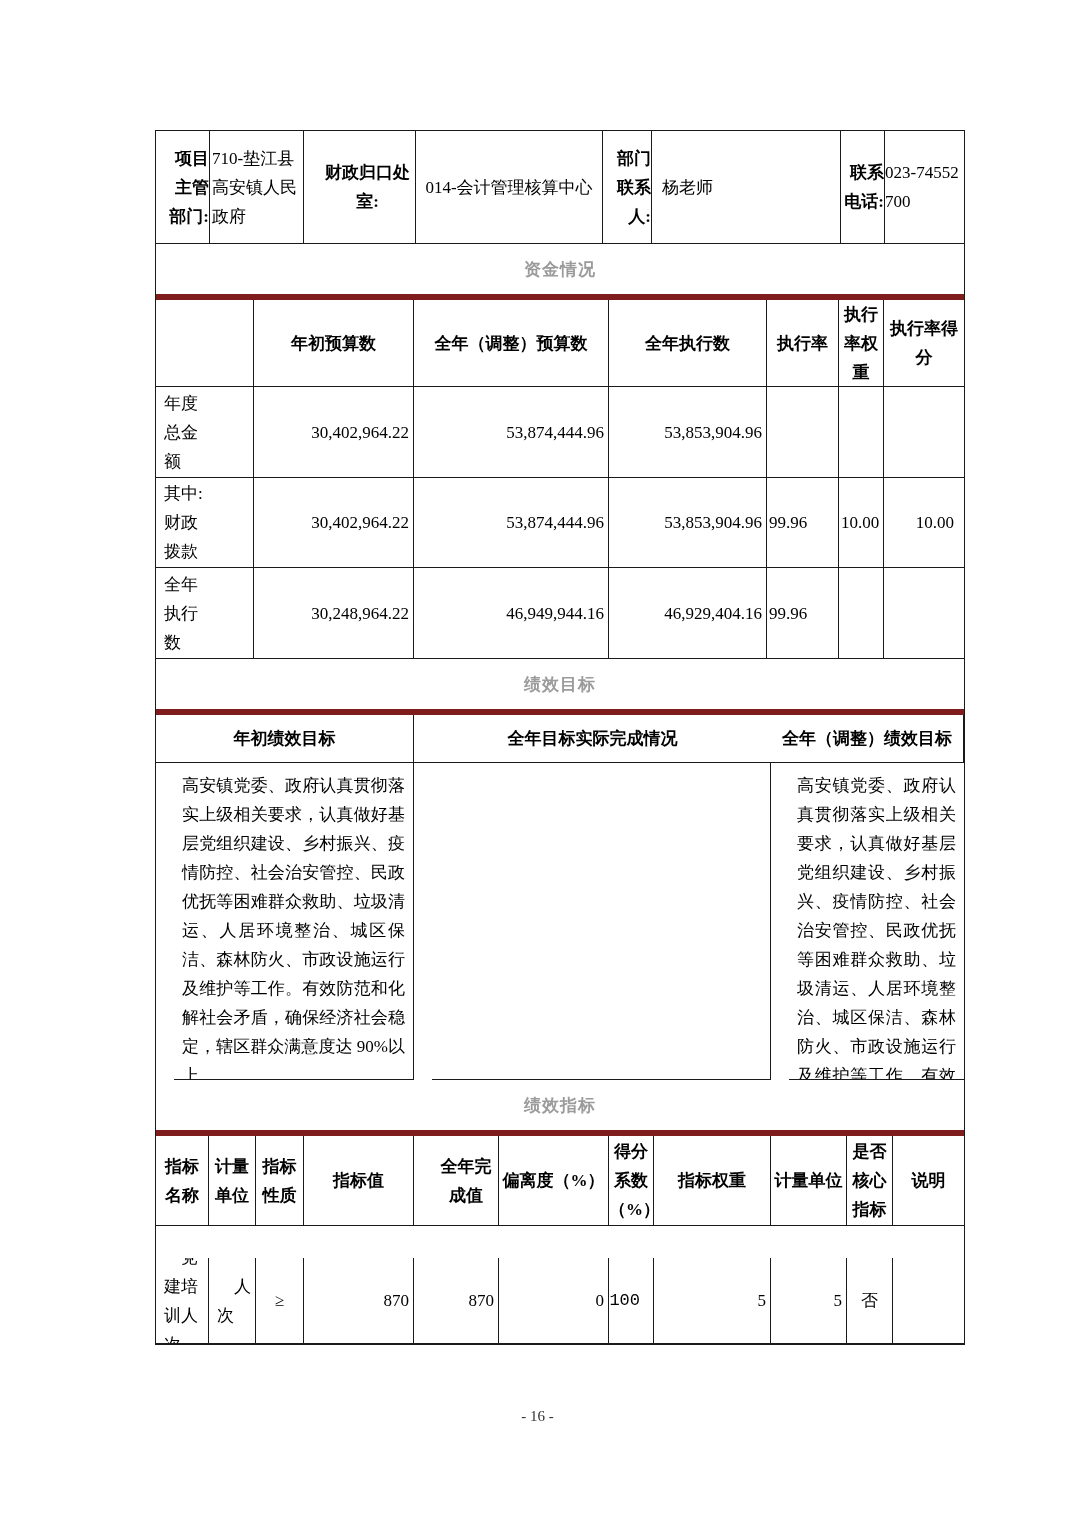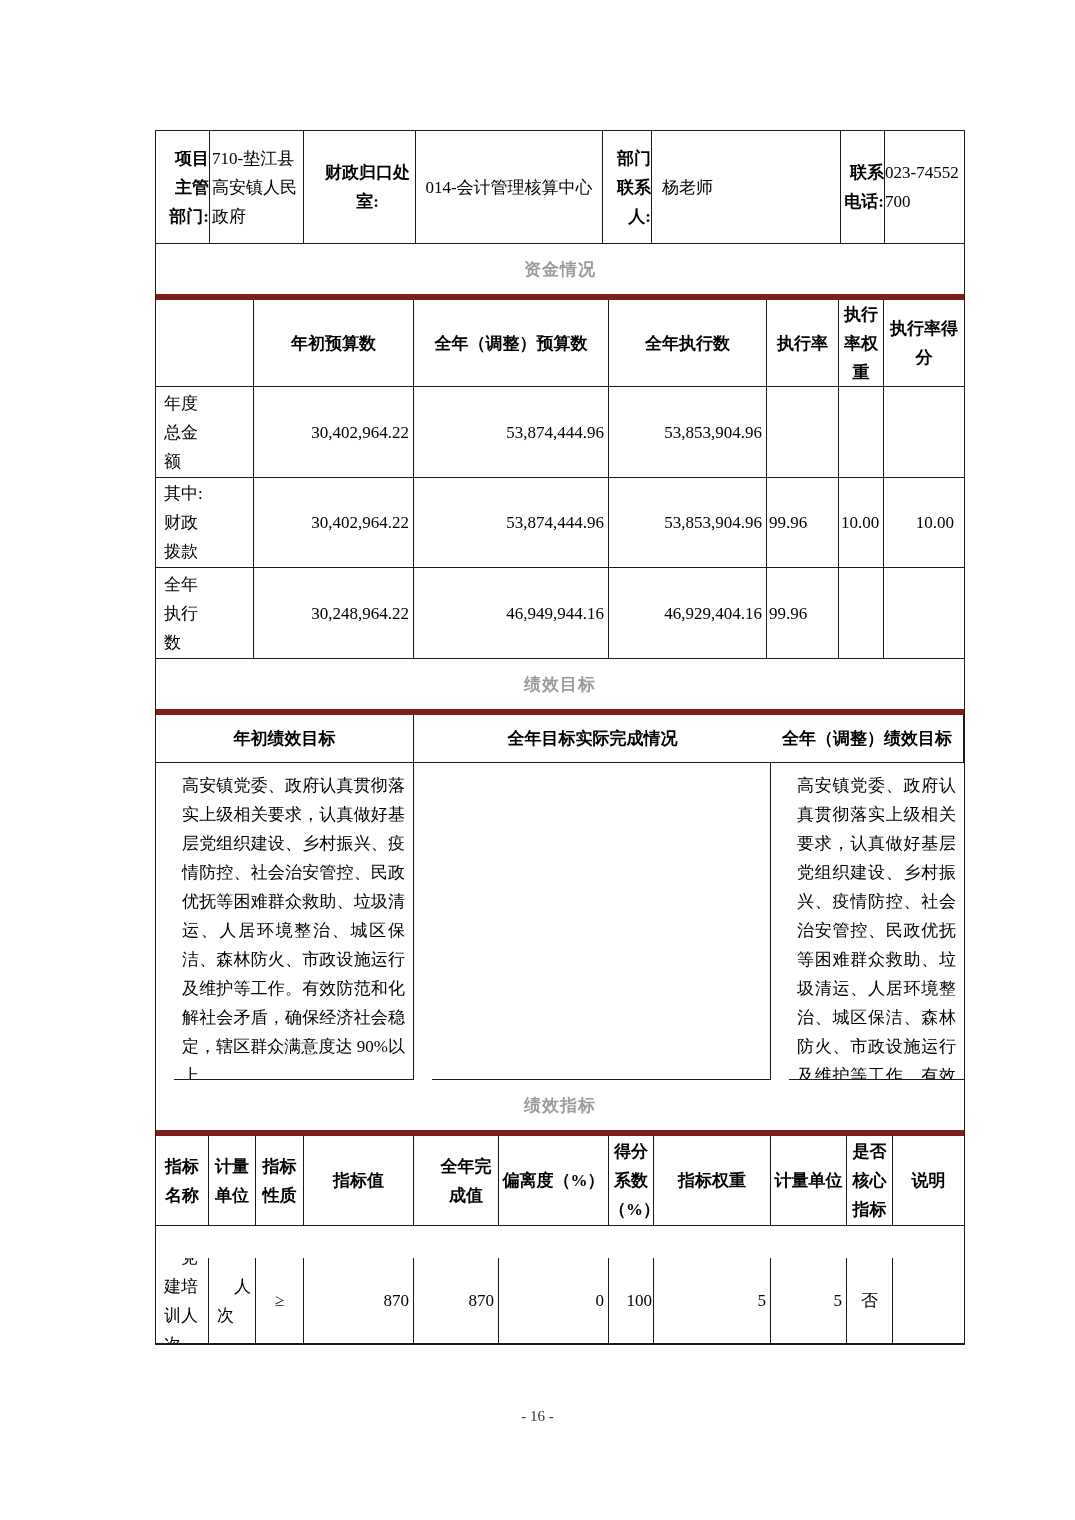--- a/index.html
+++ b/index.html
@@ -45,21 +45,21 @@
   .w44  { width:44px; }
   .w40  { width:40px; }
   .w80  { width:80px;margin-left:20px; }
   .w86  { width:86px; }
   .w97  { width:97px; }
   .w36  { width:36px; }
   .indent1 { text-indent:1em; }
   .pl2 { padding-left:2px; }
   .pl8 { padding-left:8px; }
   .pl10 { padding-left:10px; }
-  .pr1 { padding-right:1px; }
+  .pr1 { padding-right:13px;font-family:Liberation Mono, monospace; }
   .pr4 { padding-right:4px; }
   .pr10 { padding-right:10px; }
   .goalbody {
     padding:8px 8px 8px 8px; text-align:justify;
     line-height:29px;
     margin-left:18px;
   }
   .footer {
     position:absolute; left:0; right:0; top:1402px;
     text-align:center; font-size:15px; color:#333;

